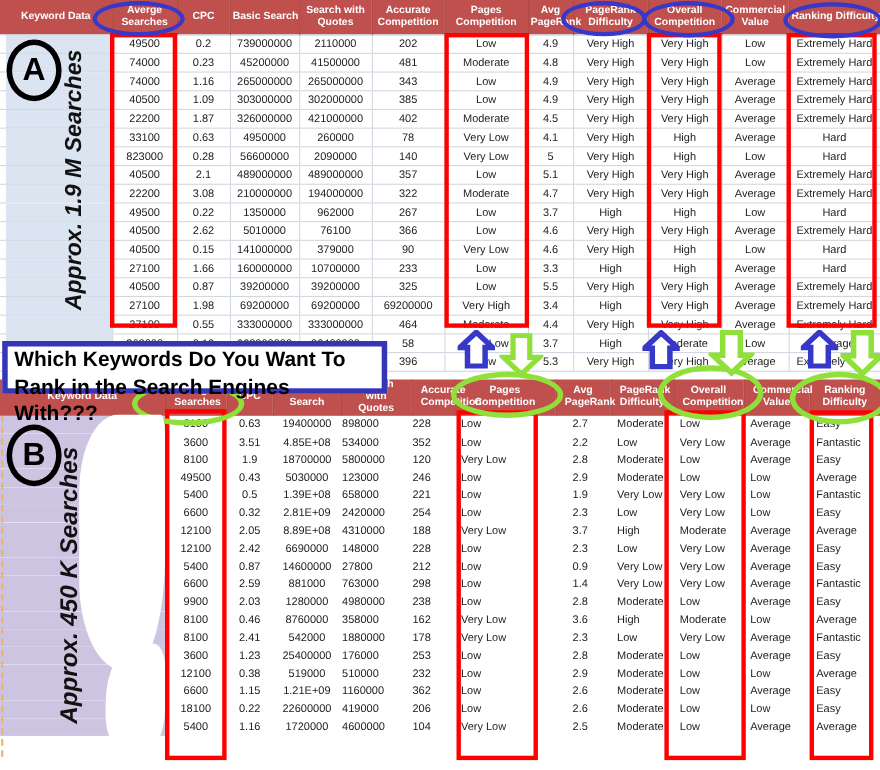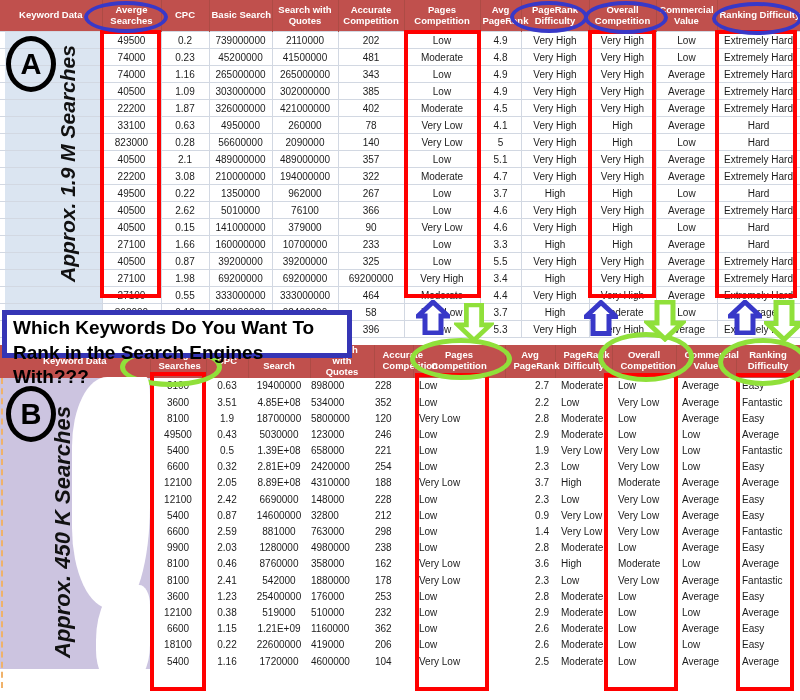--- a/index.html
+++ b/index.html
@@ -19,21 +19,21 @@
   #tableA th.c0,#tableA th.c2,#tableA th.c3,#tableA th.c11{white-space:nowrap;}
   #tableA td.c0{background:linear-gradient(to right,#ffffff 0 5px,#dbe5f1 5px);border-left:none;}
 
   #tableB{position:absolute;left:0;top:345px;}
   #tableB th{height:32px;padding:0 8px;}
   #tableB th.c0,#tableB th.c2{white-space:nowrap;}
   #tableB td{height:14.2px;border:none;}
   #tableB td.c0{background:#ccc4e0;}
   #tableB td.c4,#tableB td.c5{text-align:left;padding-right:4px;}
   #tableB td.c5{padding-right:14px;}
-  #tableB td.c7{text-align:right;padding-right:6px;}
+  #tableB td.c7{padding-right:6px;}
   #tableB td.c6,#tableB td.c8,#tableB td.c9,#tableB td.c10,#tableB td.c11{text-align:left;padding-left:6px;}
 
   
   .ov{position:absolute;pointer-events:none;}
   .redrect{border:4px solid #ff0000;}
   .ellipse{border-radius:50%;}
   .blue-el{border:4px solid #3838c8;}
   .green-el{border:5px solid #90e03a;}
   .circle-marker{border:5px solid #000;border-radius:50%;display:flex;align-items:center;
       justify-content:center;font-weight:bold;font-size:29px;color:#000;background:transparent;z-index:6;}
@@ -481,21 +481,21 @@
           <td class="c8">Low</td>
           <td class="c9">Very Low</td>
           <td class="c10">Average</td>
           <td class="c11">Easy</td>
         </tr>
         <tr>
           <td class="c0"></td>
           <td class="c1">5400</td>
           <td class="c2">0.87</td>
           <td class="c3">14600000</td>
-          <td class="c4">32800</td>
+          <td class="c4">27800</td>
           <td class="c5">212</td>
           <td class="c6">Low</td>
           <td class="c7">0.9</td>
           <td class="c8">Very Low</td>
           <td class="c9">Very Low</td>
           <td class="c10">Average</td>
           <td class="c11">Easy</td>
         </tr>
         <tr>
           <td class="c0"></td>

